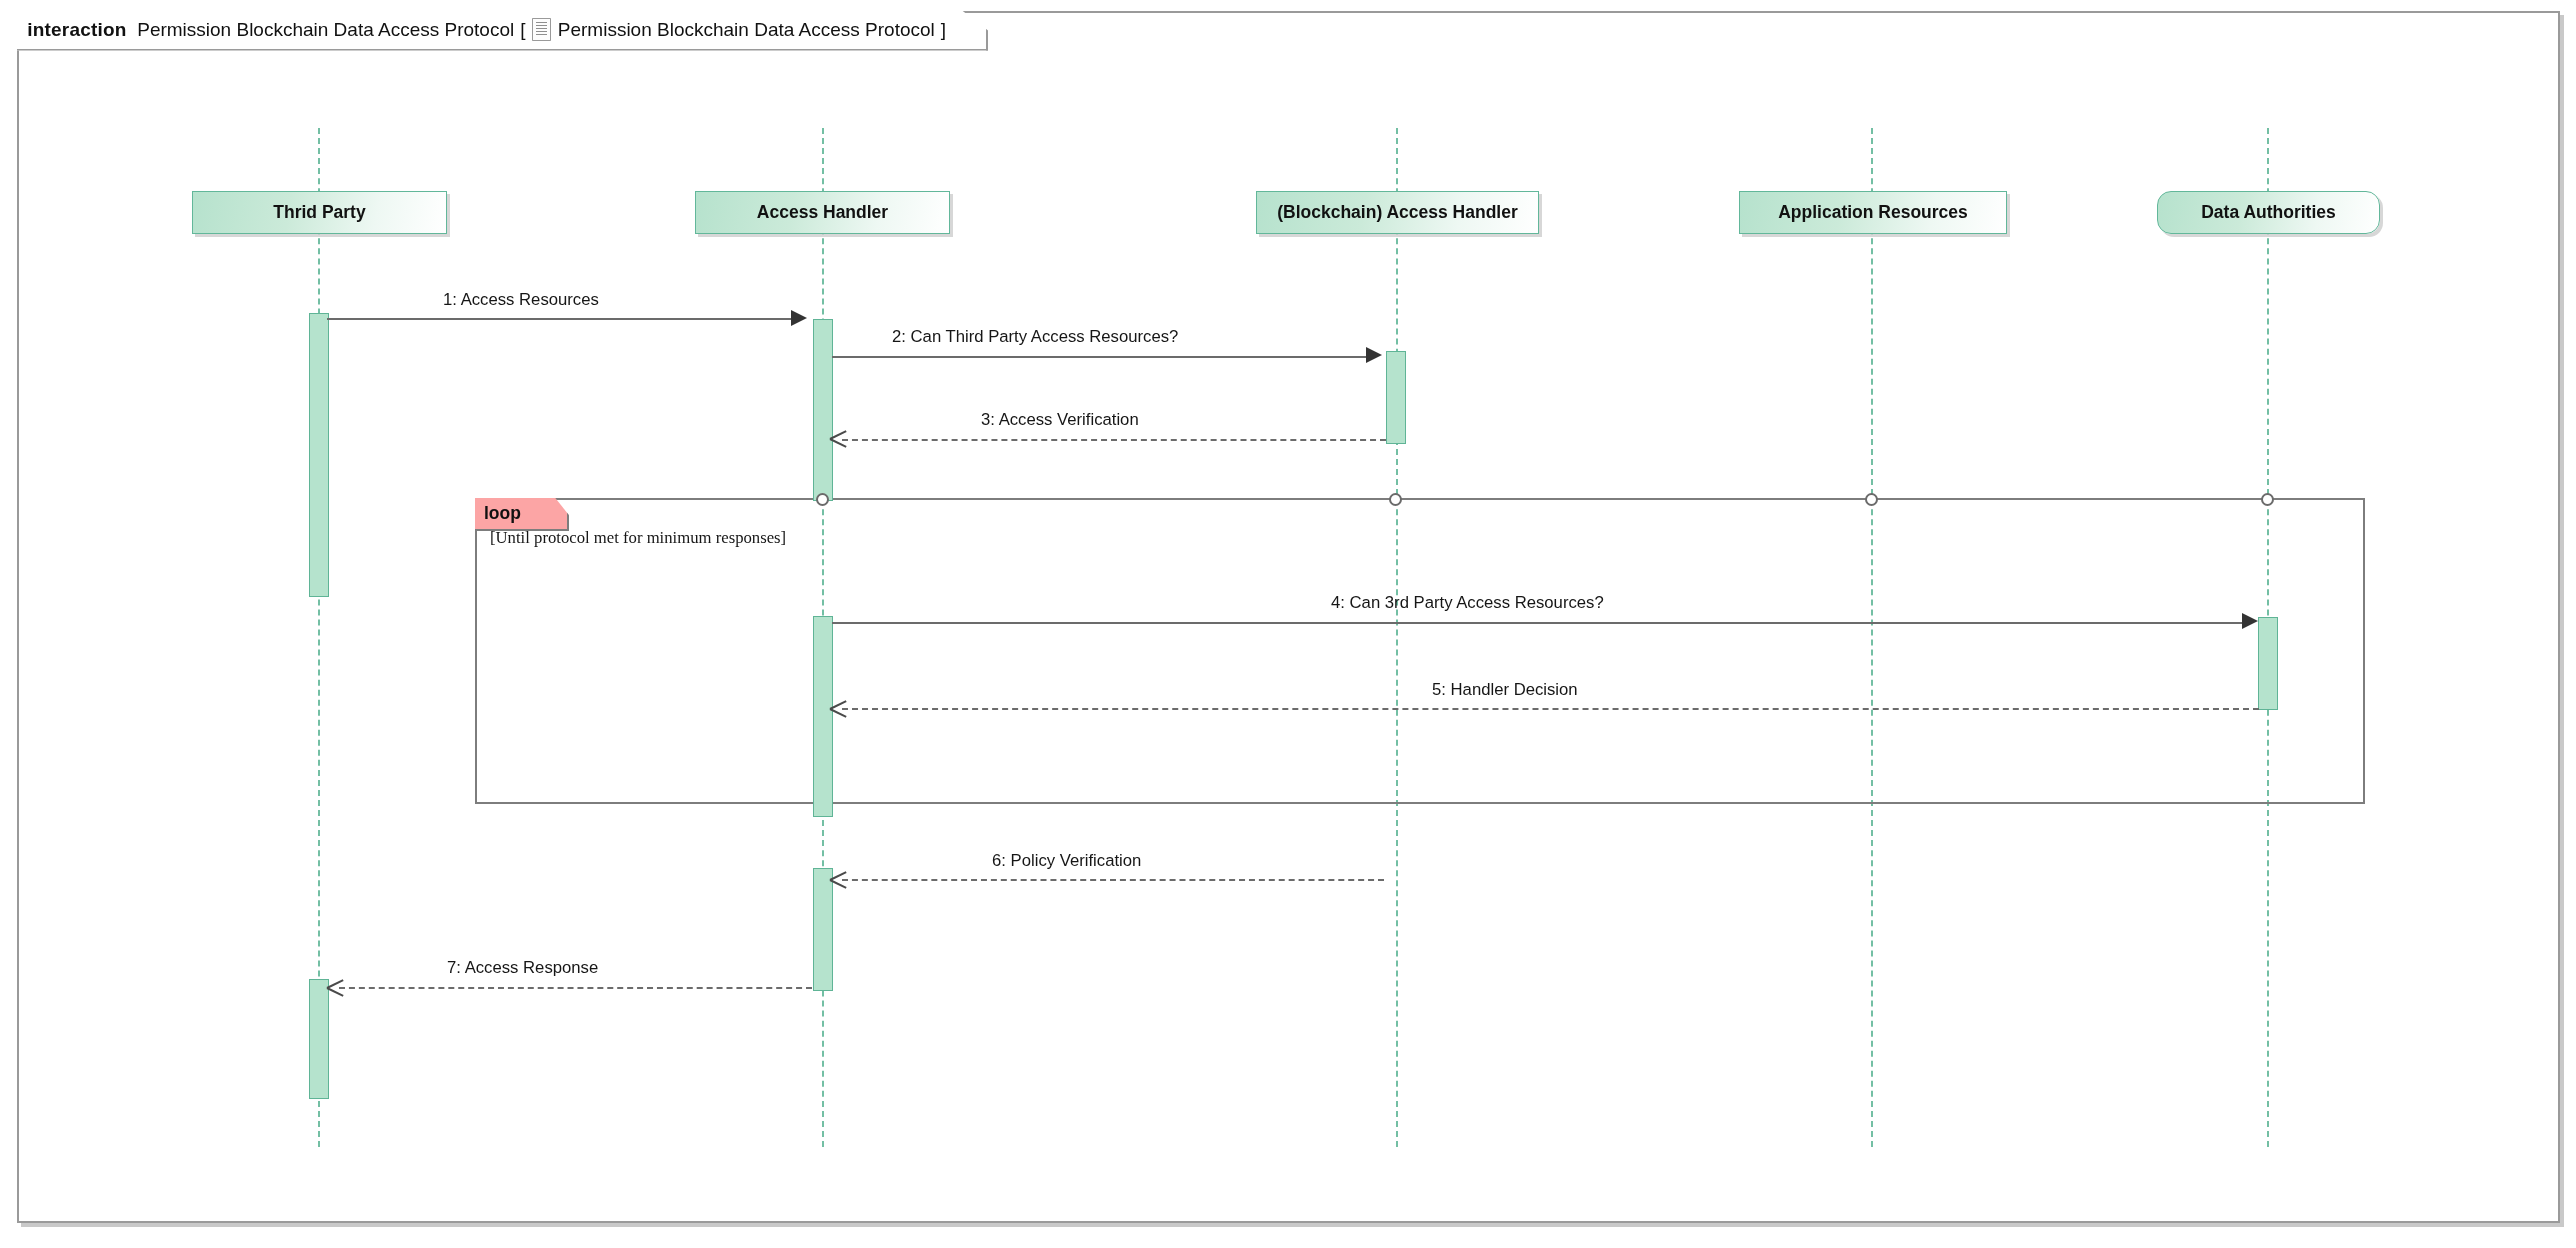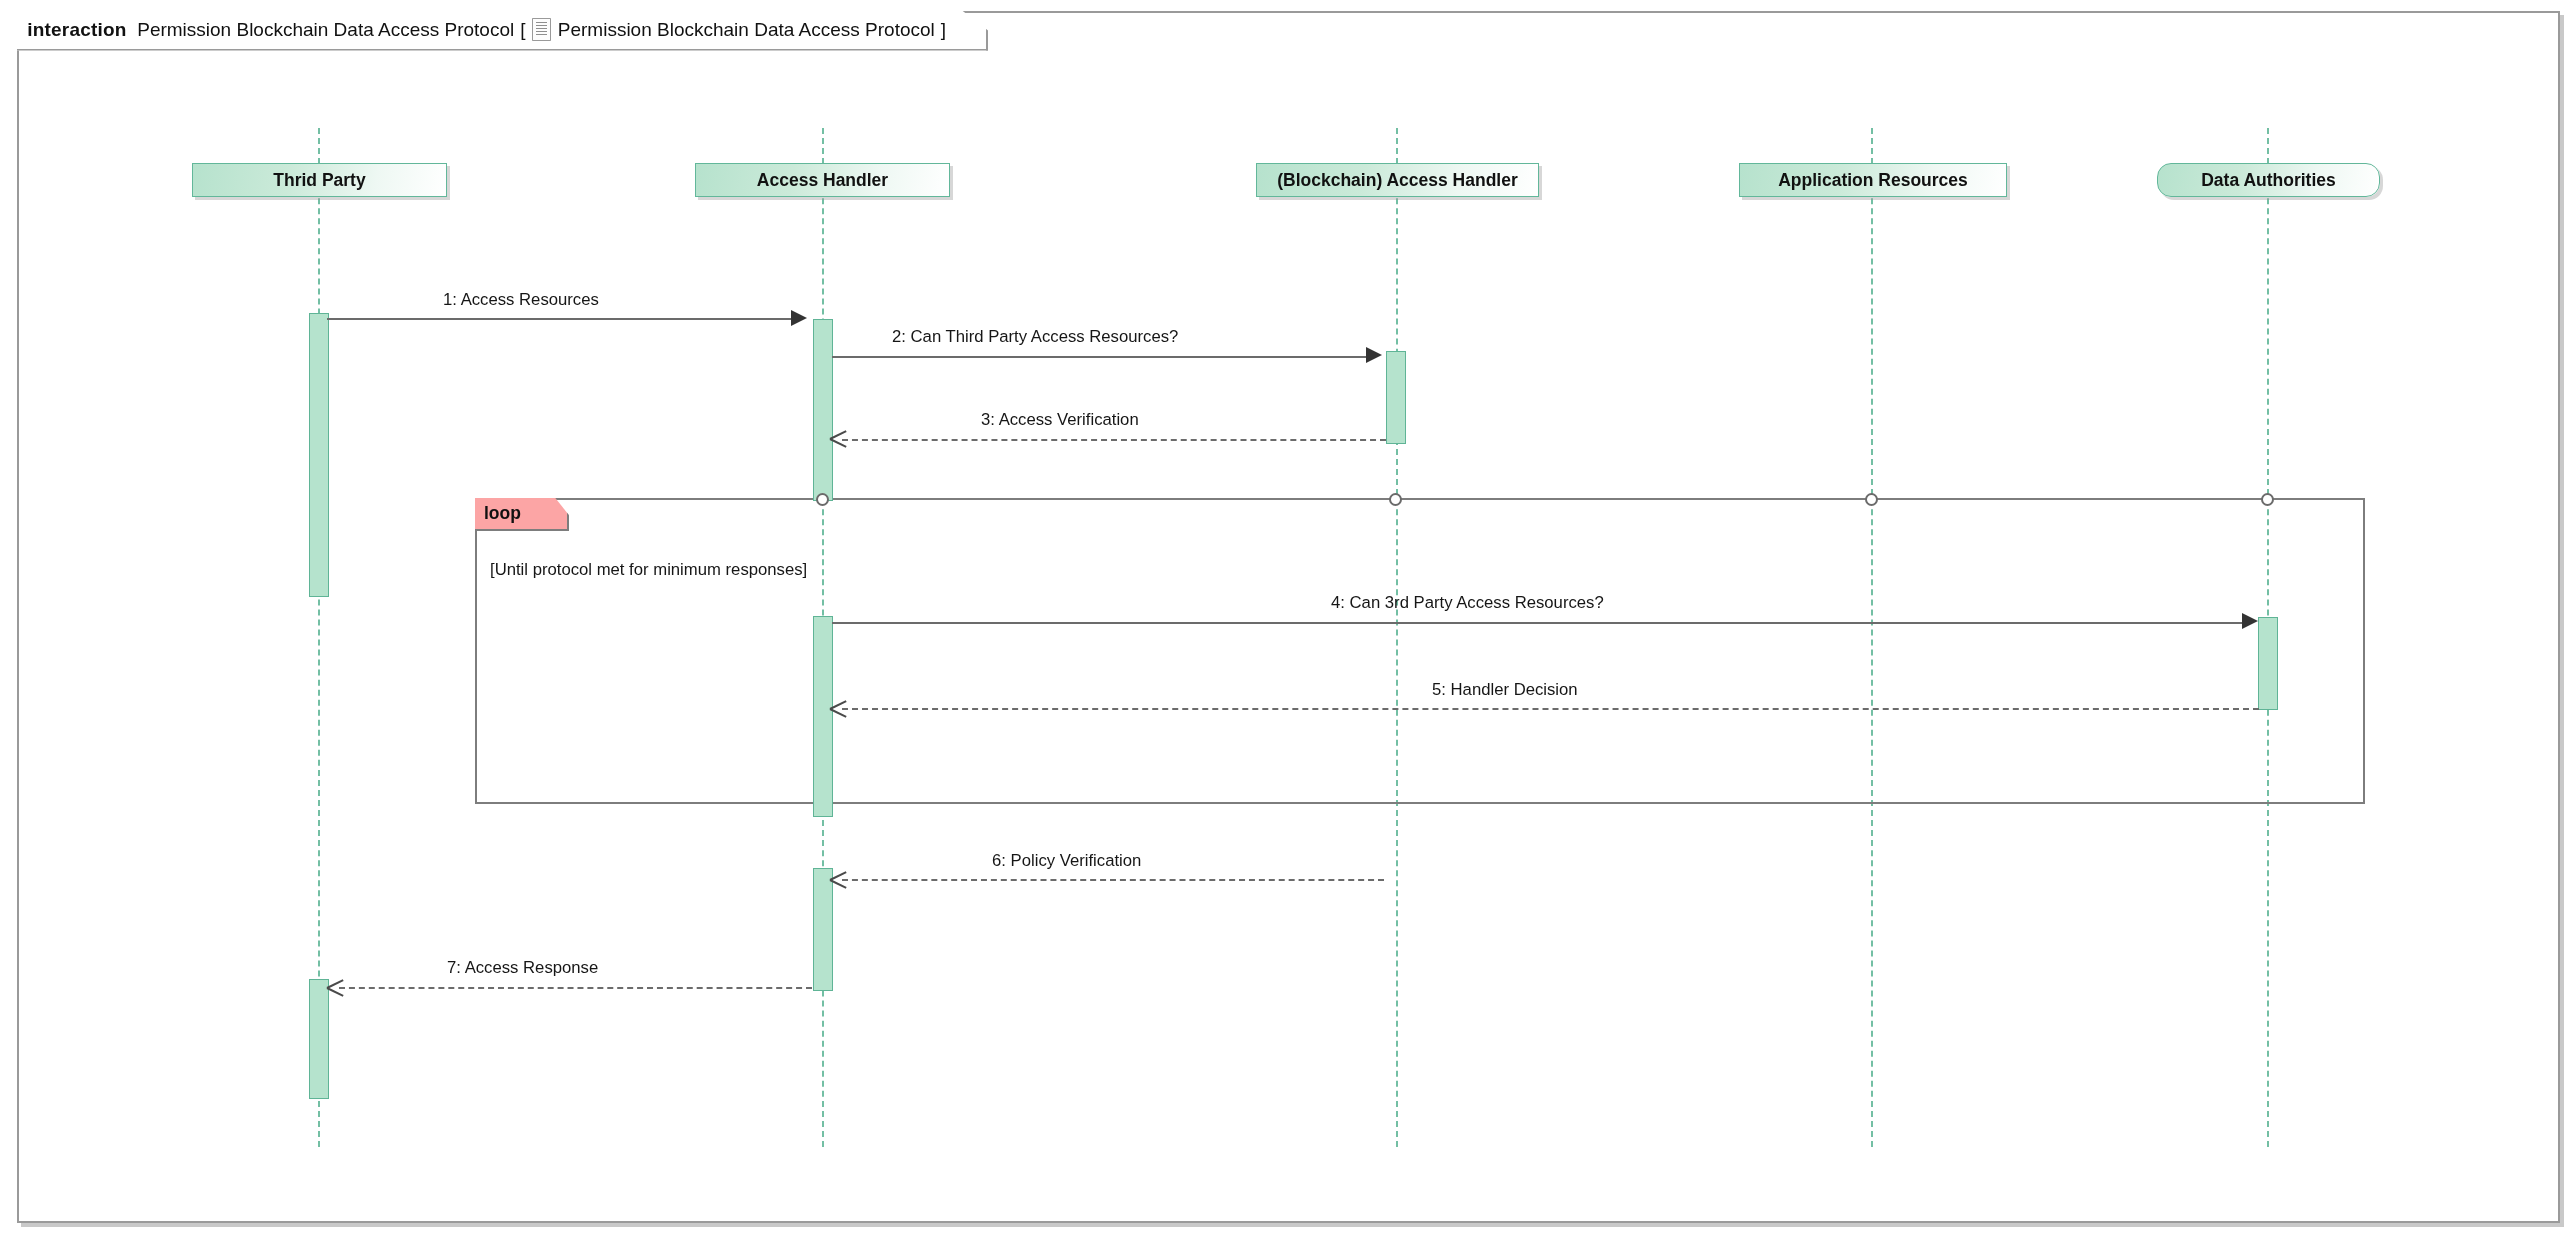--- a/index.html
+++ b/index.html
@@ -60,27 +60,28 @@
   }
   .doc-icon::before{
     content:"";position:absolute;left:2.3px;top:3px;
     width:11.4px;height:0.8px;background:#8f8f8f;
     box-shadow:0 3px 0 #8f8f8f,0 6px 0 #8f8f8f,0 9px 0 #8f8f8f,0 12px 0 #8f8f8f;
   }
 
   
   .lifeline-head{
     position:absolute;
-    height:34px;
+    height:43px;
     box-sizing:border-box;
     border:1.5px solid #62b79a;
     background:linear-gradient(100deg,#b6e2cd 0%,#cbead9 38%,#eef8f3 72%,#ffffff 100%);
     display:flex;align-items:center;justify-content:center;
     box-shadow:3px 3px 0 rgba(150,150,150,.38);
     z-index:3;
+    margin-top:28px;
   }
   .lifeline-head span{
     font-size:17.5px;font-weight:bold;color:#111;
     white-space:nowrap;
   }
   .lifeline-line{
     position:absolute;
     width:0;
     border-left:2.3px dashed #73bfa4;
     z-index:1;
@@ -210,21 +211,21 @@
     <span>Application Resources</span>
   </div>
   <div class="lifeline-head" style="left:2157px;top:163px;width:223px;border-radius:14px;">
     <span>Data Authorities</span>
   </div>
 
   <div class="fragment" style="left:475px;top:498px;width:1890px;height:306px;"></div>
   <div class="fragment-tab" style="left:475px;top:498px;width:94px;">
     <span>loop</span>
   </div>
-  <div class="fragment-guard" style="left:490px;top:560px;">[Until protocol met for minimum responses]</div>
+  <div class="fragment-guard" style="left:490px;top:528px;font-family:Liberation Serif, serif;">[Until protocol met for minimum responses]</div>
 
   <div class="gate-circle" style="left:816px;top:493px;"></div>
   <div class="gate-circle" style="left:1389px;top:493px;"></div>
   <div class="gate-circle" style="left:1865px;top:493px;"></div>
   <div class="gate-circle" style="left:2261px;top:493px;"></div>
 
   <div class="activation" style="left:309px;top:313px;height:284px;"></div>
 
   <div class="activation" style="left:309px;top:979px;height:120px;"></div>
 

